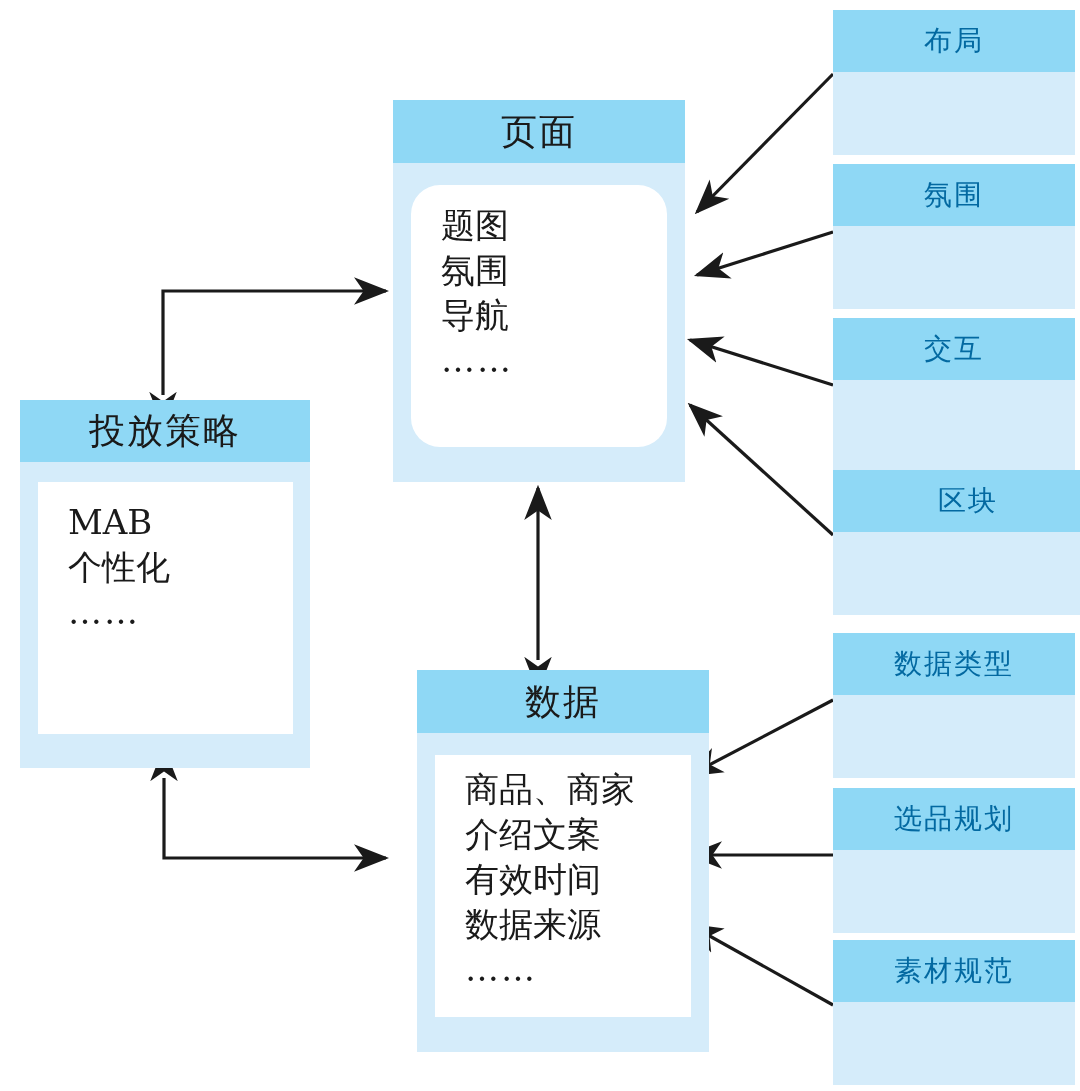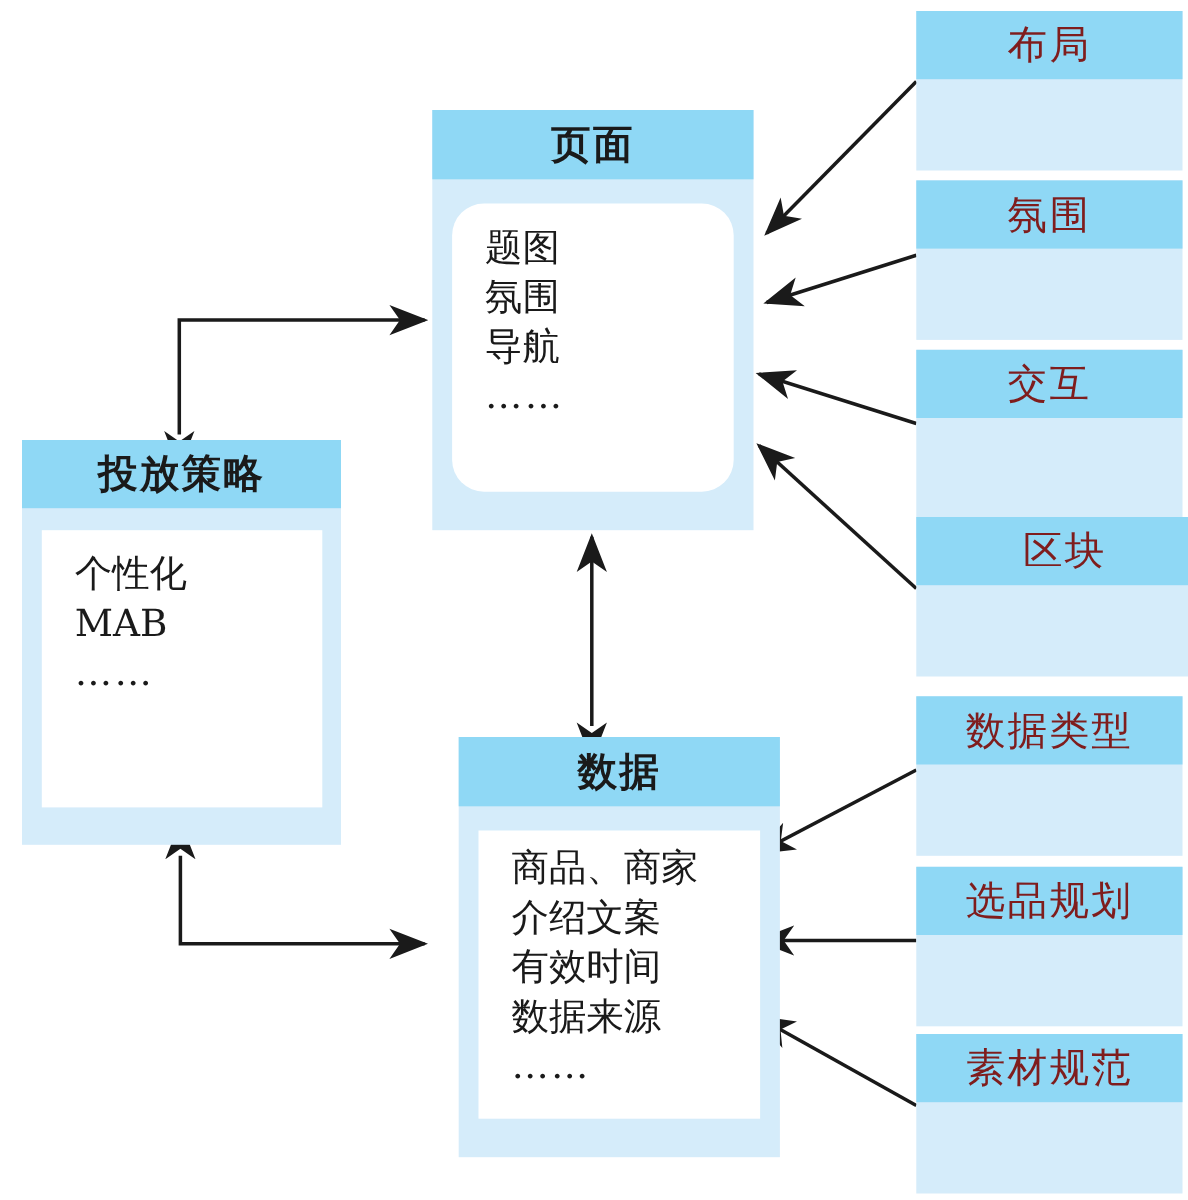--- a/index.html
+++ b/index.html
@@ -28,21 +28,20 @@
     background: #8fd8f5;   
     width: 100%;
     display: flex;
     align-items: center;
     justify-content: center;
     color: #1a1a1a;
     font-size: 36px;
     letter-spacing: 2px;
     line-height: 1;
     box-sizing: border-box;
-    font-weight: bold;
   }
   .card-body {
     position: absolute;
     background: #ffffff;
     box-sizing: border-box;
     padding: 18px 0 0 30px;
   }
   .card-body .line {
     font-size: 34px;
     line-height: 1.32;
@@ -62,23 +61,23 @@
     box-sizing: border-box;
     background: #d5ecfa;
   }
   .chip-header {
     background: #8fd8f5;
     width: 100%;
     height: 62px;
     display: flex;
     align-items: center;
     justify-content: center;
-    font-size: 36px;
+    font-size: 28px;
     letter-spacing: 2px;
-    color: #7f1d1d;
+    color: #0369a1;
     box-sizing: border-box;
   }
 
   
   #arrows {
     position: absolute;
     left: 0;
     top: 0;
     width: 1080px;
     height: 1091px;
@@ -127,22 +126,22 @@
       <div class="line">题图</div>
       <div class="line">氛围</div>
       <div class="line">导航</div>
       <div class="dots">……</div>
     </div>
   </div>
 
   <div class="card" style="left:20px; top:400px; width:290px; height:368px;">
     <div class="card-header" style="height:62px;">投放策略</div>
     <div class="card-body" style="left:18px; top:82px; width:255px; height:252px;">
+      <div class="line">MAB</div>
       <div class="line">个性化</div>
-      <div class="line">MAB</div>
       <div class="dots">……</div>
     </div>
   </div>
 
   <div class="card" style="left:393px; top:670px; width:292px; height:382px;margin-left:24px;">
     <div class="card-header" style="height:63px;">数据</div>
     <div class="card-body" style="left:18px; top:85px; width:256px; height:262px; padding-top:12px;">
       <div class="line">商品、商家</div>
       <div class="line">介绍文案</div>
       <div class="line">有效时间</div>

